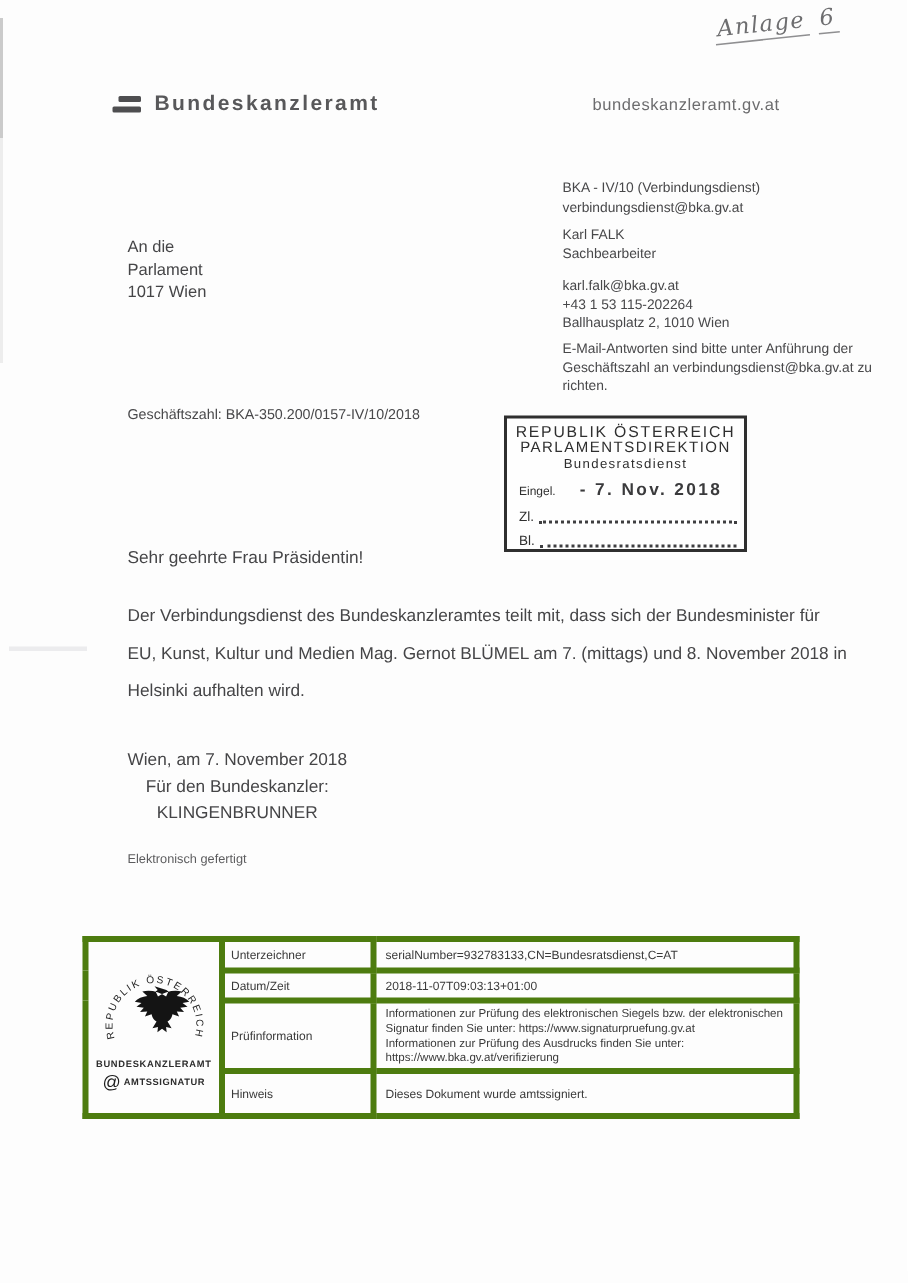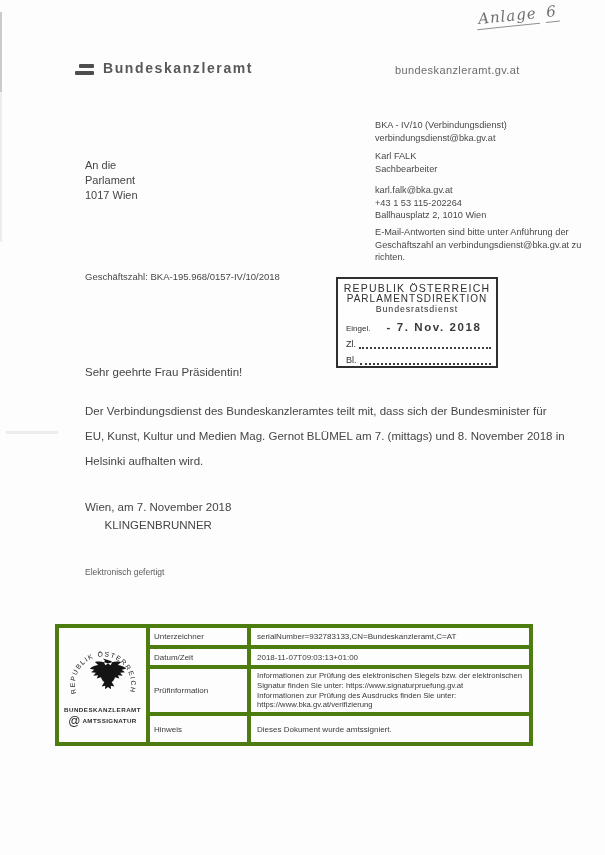--- a/index.html
+++ b/index.html
@@ -116,21 +116,21 @@
   <div class="abs contact g4">E-Mail-Antworten sind bitte unter Anführung der
 Geschäftszahl an verbindungsdienst@bka.gv.at zu
 richten.</div>
 
   <div class="abs recipient">
     <div>An die</div>
     <div>Parlament</div>
     <div>1017 Wien</div>
   </div>
 
-  <div class="abs reference">Geschäftszahl: BKA-195.968/0157-IV/10/2018</div>
+  <div class="abs reference">Geschäftszahl: BKA-350.200/0157-IV/10/2018</div>
 
   <div class="abs stamp">
     <div class="st1">REPUBLIK ÖSTERREICH</div>
     <div class="st2">PARLAMENTSDIREKTION</div>
     <div class="st3">Bundesratsdienst</div>
     <div class="strecv">
       <span class="lab">Eingel.</span>
       <span class="stdate">- 7. Nov. 2018</span>
     </div>
     <div class="strow">
@@ -143,20 +143,21 @@
     </div>
   </div>
 
   <div class="abs salutation">Sehr geehrte Frau Präsidentin!</div>
   <div class="abs para">Der Verbindungsdienst des Bundeskanzleramtes teilt mit, dass sich der Bundesminister für
 EU, Kunst, Kultur und Medien Mag. Gernot BLÜMEL am 7. (mittags) und 8. November 2018 in
 Helsinki aufhalten wird.</div>
 
   <div class="abs closing">
     <div>Wien, am 7. November 2018</div>
+    <div>Für den Bundeskanzler:</div>
     <div>KLINGENBRUNNER</div>
   </div>
   <div class="abs efooter">Elektronisch gefertigt</div>
 
   <table class="sigtable">
     <tbody>
         <tr>
       <td class="emblem-cell" rowspan="4">
         <svg width="78" height="56" viewBox="0 0 80 58">
           <defs>
@@ -180,21 +181,21 @@
             c5.4 -1.2 11.4 0 16.4 3.4
             l1.6 -3.4 -1.4 -1 z"></path>
         </svg>
         <div class="emb-org">BUNDESKANZLERAMT</div>
         <div class="emb-sig">
           <span class="emb-at">@</span>
           <span class="emb-lab">AMTSSIGNATUR</span>
         </div>
       </td>
       <td class="lbl" style="height:15px">Unterzeichner</td>
-      <td class="val">serialNumber=932783133,CN=Bundeskanzleramt,C=AT</td>
+      <td class="val">serialNumber=932783133,CN=Bundesratsdienst,C=AT</td>
     </tr>
     <tr>
       <td class="lbl" style="height:14px">Datum/Zeit</td>
       <td class="val">2018-11-07T09:03:13+01:00</td>
     </tr>
     <tr>
       <td class="lbl" style="height:41px">Prüfinformation</td>
       <td class="val pre">Informationen zur Prüfung des elektronischen Siegels bzw. der elektronischen Signatur finden Sie unter: https://www.signaturpruefung.gv.at
 Informationen zur Prüfung des Ausdrucks finden Sie unter:
 https://www.bka.gv.at/verifizierung</td>

